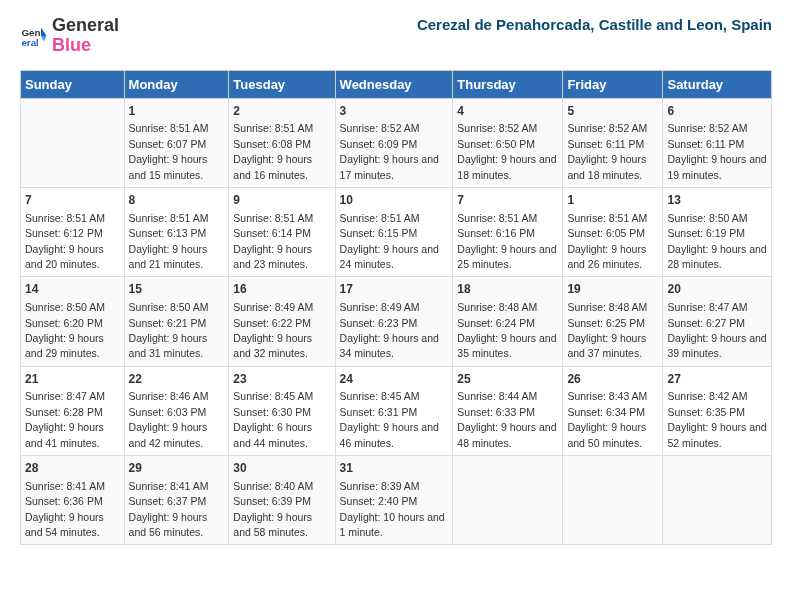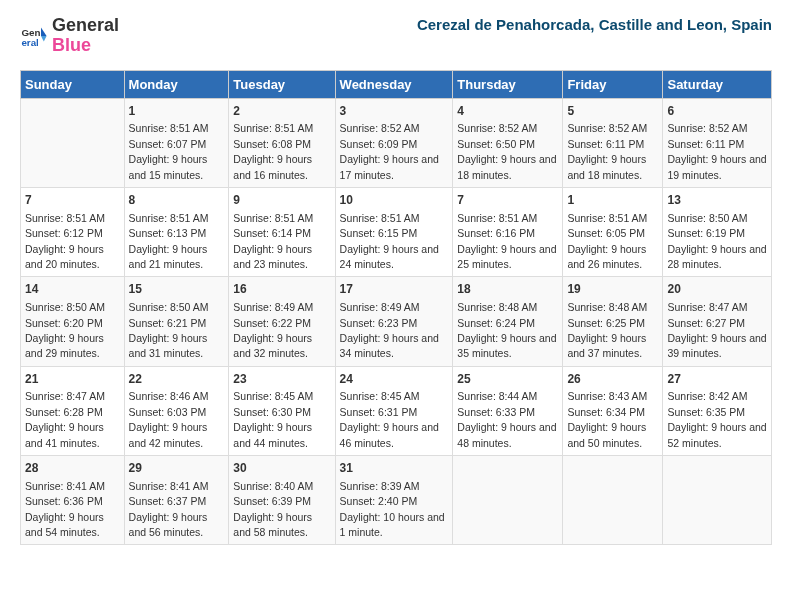--- a/index.html
+++ b/index.html
@@ -137,21 +137,21 @@
         <td><span class="day-number">15</span><span class="cell-data">Sunrise: 8:50 AM</span><br><span class="cell-data">Sunset: 6:21 PM</span><br><span class="cell-data">Daylight: 9 hours and 31 minutes.</span></td>
         <td><span class="day-number">16</span><span class="cell-data">Sunrise: 8:49 AM</span><br><span class="cell-data">Sunset: 6:22 PM</span><br><span class="cell-data">Daylight: 9 hours and 32 minutes.</span></td>
         <td><span class="day-number">17</span><span class="cell-data">Sunrise: 8:49 AM</span><br><span class="cell-data">Sunset: 6:23 PM</span><br><span class="cell-data">Daylight: 9 hours and 34 minutes.</span></td>
         <td><span class="day-number">18</span><span class="cell-data">Sunrise: 8:48 AM</span><br><span class="cell-data">Sunset: 6:24 PM</span><br><span class="cell-data">Daylight: 9 hours and 35 minutes.</span></td>
         <td><span class="day-number">19</span><span class="cell-data">Sunrise: 8:48 AM</span><br><span class="cell-data">Sunset: 6:25 PM</span><br><span class="cell-data">Daylight: 9 hours and 37 minutes.</span></td>
         <td><span class="day-number">20</span><span class="cell-data">Sunrise: 8:47 AM</span><br><span class="cell-data">Sunset: 6:27 PM</span><br><span class="cell-data">Daylight: 9 hours and 39 minutes.</span></td>
       </tr>
       <tr>
         <td><span class="day-number">21</span><span class="cell-data">Sunrise: 8:47 AM</span><br><span class="cell-data">Sunset: 6:28 PM</span><br><span class="cell-data">Daylight: 9 hours and 41 minutes.</span></td>
         <td><span class="day-number">22</span><span class="cell-data">Sunrise: 8:46 AM</span><br><span class="cell-data">Sunset: 6:03 PM</span><br><span class="cell-data">Daylight: 9 hours and 42 minutes.</span></td>
-        <td><span class="day-number">23</span><span class="cell-data">Sunrise: 8:45 AM</span><br><span class="cell-data">Sunset: 6:30 PM</span><br><span class="cell-data">Daylight: 9 hours and 44 minutes.</span></td>
+        <td><span class="day-number">23</span><span class="cell-data">Sunrise: 8:45 AM</span><br><span class="cell-data">Sunset: 6:30 PM</span><br><span class="cell-data">Daylight: 6 hours and 44 minutes.</span></td>
         <td><span class="day-number">24</span><span class="cell-data">Sunrise: 8:45 AM</span><br><span class="cell-data">Sunset: 6:31 PM</span><br><span class="cell-data">Daylight: 9 hours and 46 minutes.</span></td>
         <td><span class="day-number">25</span><span class="cell-data">Sunrise: 8:44 AM</span><br><span class="cell-data">Sunset: 6:33 PM</span><br><span class="cell-data">Daylight: 9 hours and 48 minutes.</span></td>
         <td><span class="day-number">26</span><span class="cell-data">Sunrise: 8:43 AM</span><br><span class="cell-data">Sunset: 6:34 PM</span><br><span class="cell-data">Daylight: 9 hours and 50 minutes.</span></td>
         <td><span class="day-number">27</span><span class="cell-data">Sunrise: 8:42 AM</span><br><span class="cell-data">Sunset: 6:35 PM</span><br><span class="cell-data">Daylight: 9 hours and 52 minutes.</span></td>
       </tr>
       <tr>
         <td><span class="day-number">28</span><span class="cell-data">Sunrise: 8:41 AM</span><br><span class="cell-data">Sunset: 6:36 PM</span><br><span class="cell-data">Daylight: 9 hours and 54 minutes.</span></td>
         <td><span class="day-number">29</span><span class="cell-data">Sunrise: 8:41 AM</span><br><span class="cell-data">Sunset: 6:37 PM</span><br><span class="cell-data">Daylight: 9 hours and 56 minutes.</span></td>
         <td><span class="day-number">30</span><span class="cell-data">Sunrise: 8:40 AM</span><br><span class="cell-data">Sunset: 6:39 PM</span><br><span class="cell-data">Daylight: 9 hours and 58 minutes.</span></td>
         <td><span class="day-number">31</span><span class="cell-data">Sunrise: 8:39 AM</span><br><span class="cell-data">Sunset: 2:40 PM</span><br><span class="cell-data">Daylight: 10 hours and 1 minute.</span></td>

